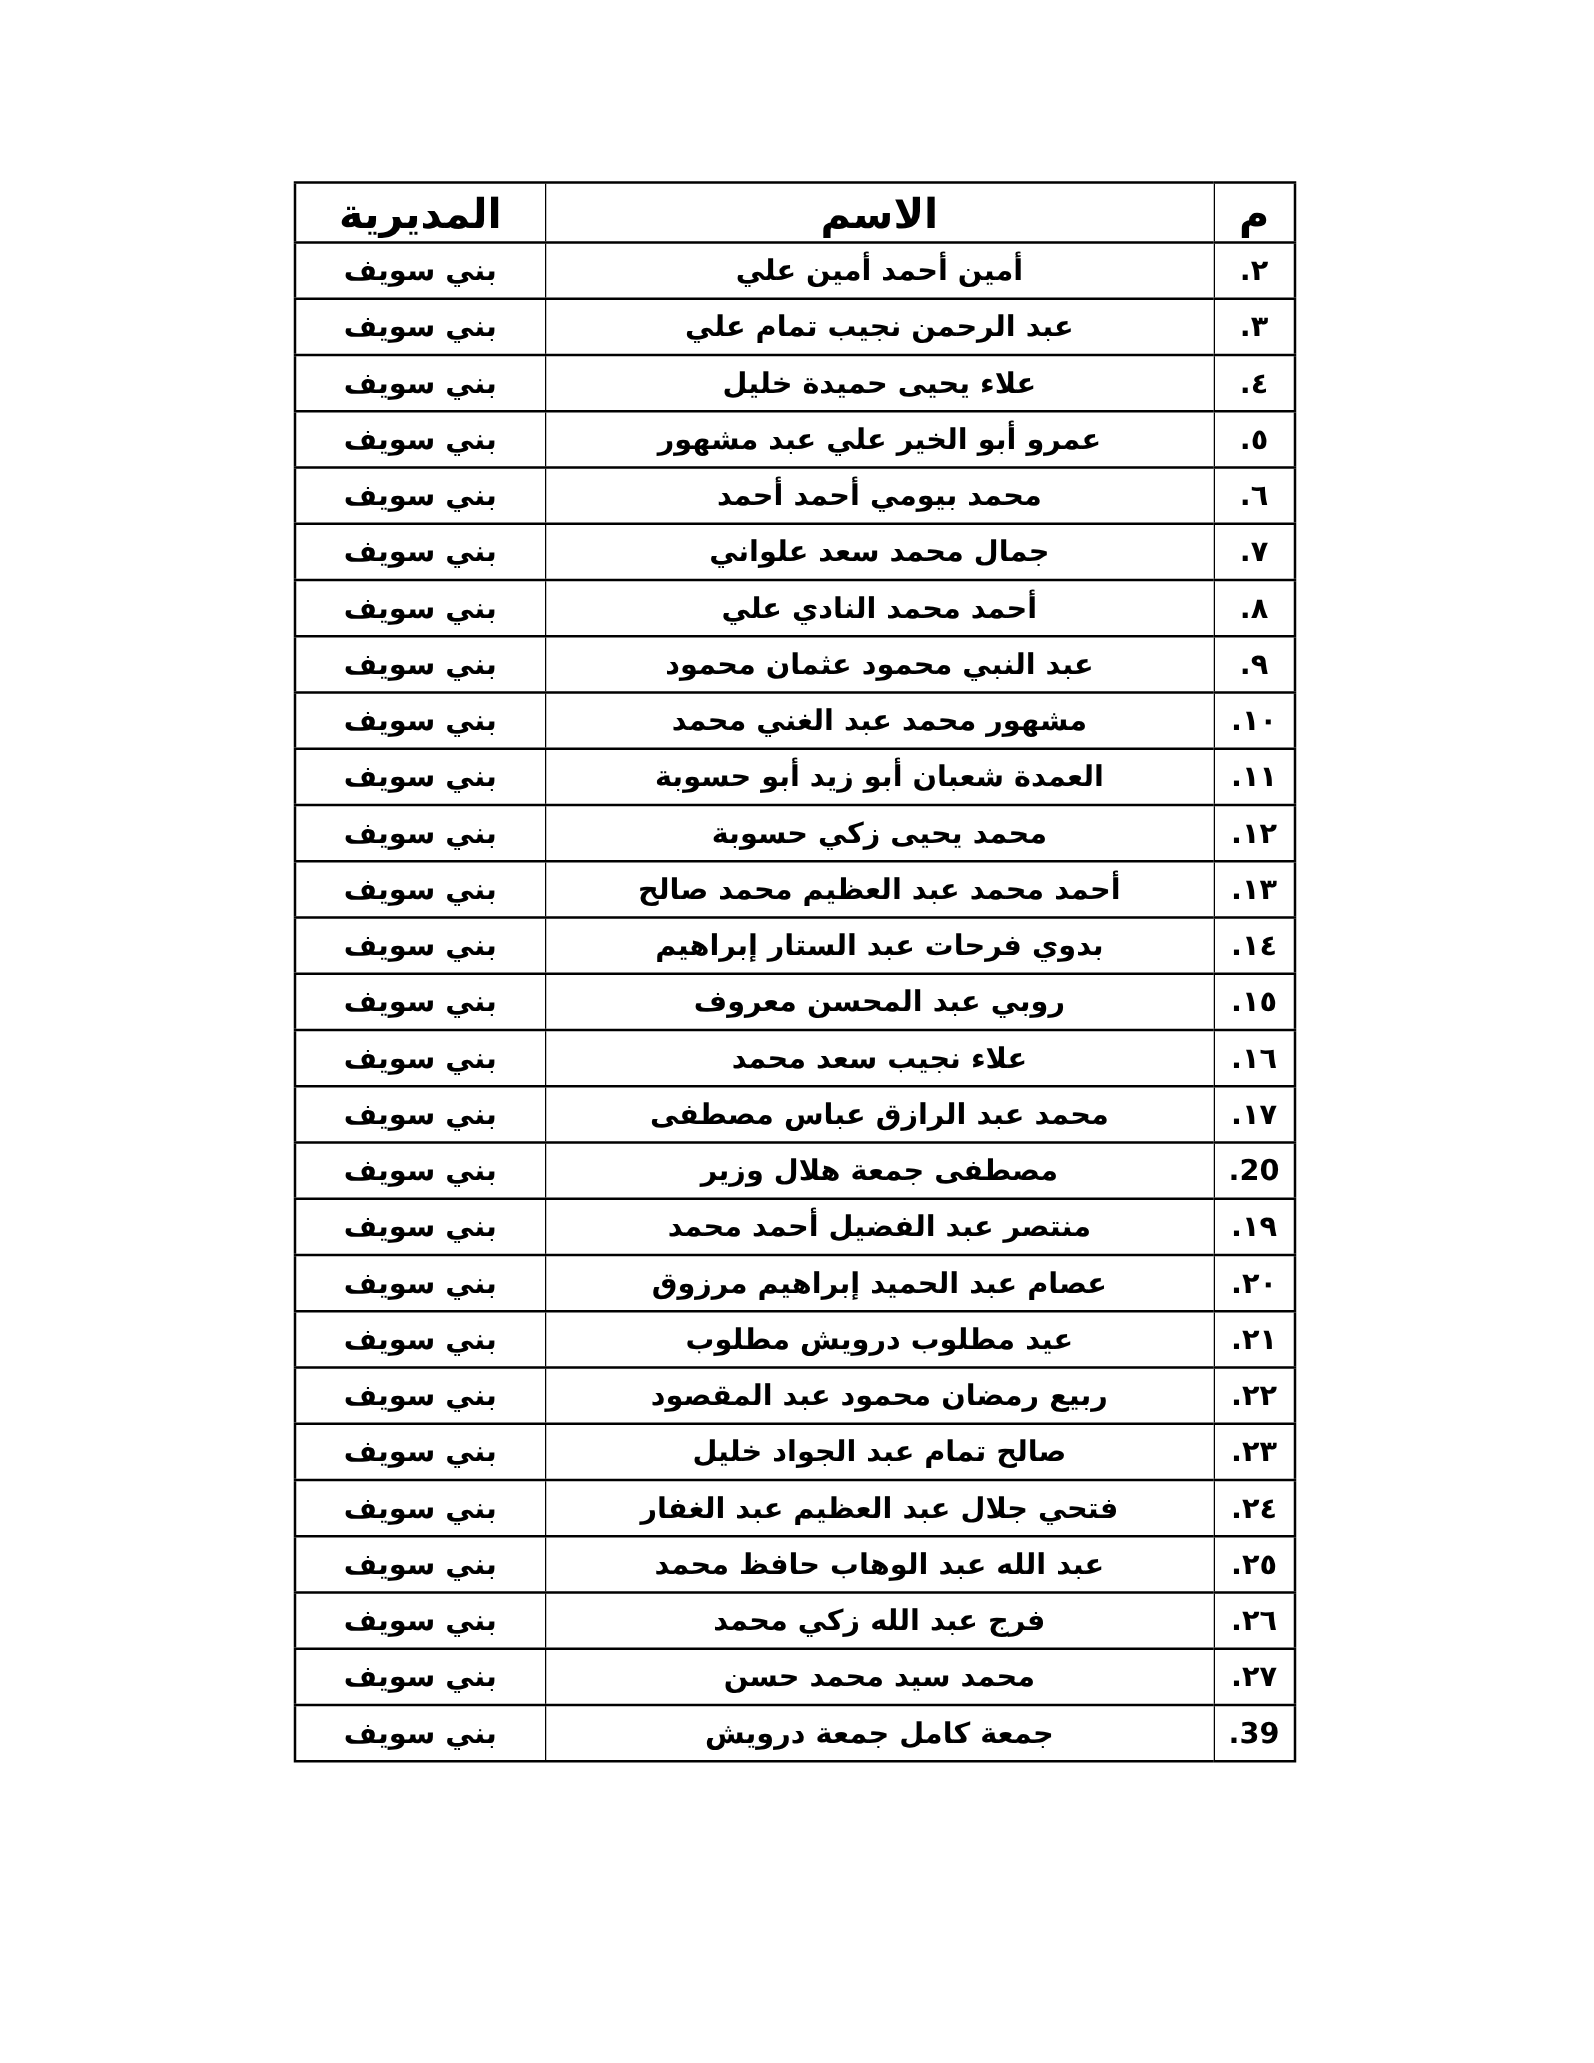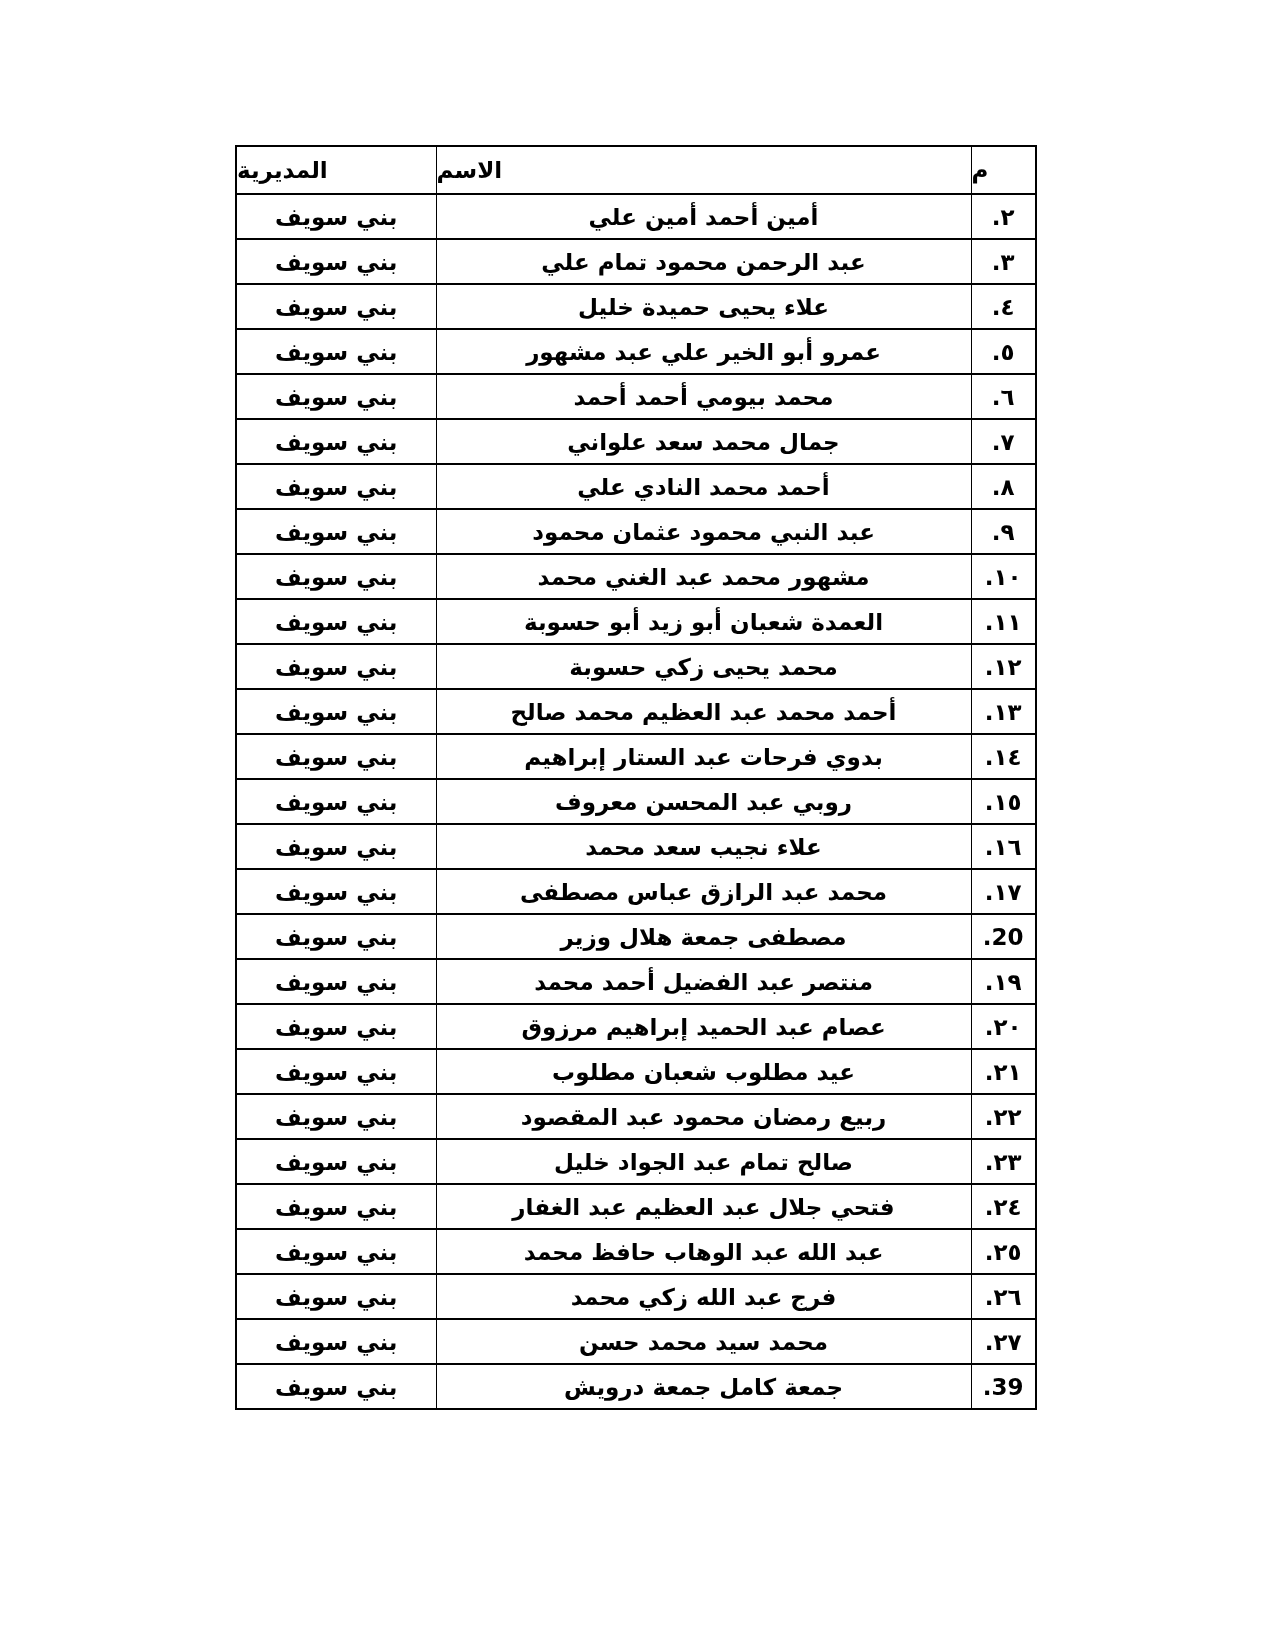--- a/index.html
+++ b/index.html
@@ -36,22 +36,22 @@
     border-left: 1.5px solid #000000;
     border-right: 1.5px solid #000000;
     font-weight: bold;
     vertical-align: middle;
     padding: 0;
     overflow: hidden;
     white-space: nowrap;
   }
   table.roster th {
     height: 46px;
-    font-size: 23px;
-    text-align: left;
+    font-size: 33px;
+    text-align: center;
   }
   table.roster td {
     height: 43px;
     font-size: 23px;
     text-align: center;
   }
   th.col-name {
     text-align: right;
     padding-right: 38px;
   }
@@ -77,21 +77,21 @@
       </tr>
     </thead>
     <tbody id="roster-body">
         <tr>
           <td class="col-num">٢.</td>
           <td class="col-name">أمين أحمد أمين علي</td>
           <td class="col-dir">بني سويف</td>
         </tr>
         <tr>
           <td class="col-num">٣.</td>
-          <td class="col-name">عبد الرحمن محمود تمام علي</td>
+          <td class="col-name">عبد الرحمن نجيب تمام علي</td>
           <td class="col-dir">بني سويف</td>
         </tr>
         <tr>
           <td class="col-num">٤.</td>
           <td class="col-name">علاء يحيى حميدة خليل</td>
           <td class="col-dir">بني سويف</td>
         </tr>
         <tr>
           <td class="col-num">٥.</td>
           <td class="col-name">عمرو أبو الخير علي عبد مشهور</td>
@@ -167,21 +167,21 @@
           <td class="col-name">منتصر عبد الفضيل أحمد محمد</td>
           <td class="col-dir">بني سويف</td>
         </tr>
         <tr>
           <td class="col-num">٢٠.</td>
           <td class="col-name">عصام عبد الحميد إبراهيم مرزوق</td>
           <td class="col-dir">بني سويف</td>
         </tr>
         <tr>
           <td class="col-num">٢١.</td>
-          <td class="col-name">عيد مطلوب شعبان مطلوب</td>
+          <td class="col-name">عيد مطلوب درويش مطلوب</td>
           <td class="col-dir">بني سويف</td>
         </tr>
         <tr>
           <td class="col-num">٢٢.</td>
           <td class="col-name">ربيع رمضان محمود عبد المقصود</td>
           <td class="col-dir">بني سويف</td>
         </tr>
         <tr>
           <td class="col-num">٢٣.</td>
           <td class="col-name">صالح تمام عبد الجواد خليل</td>

